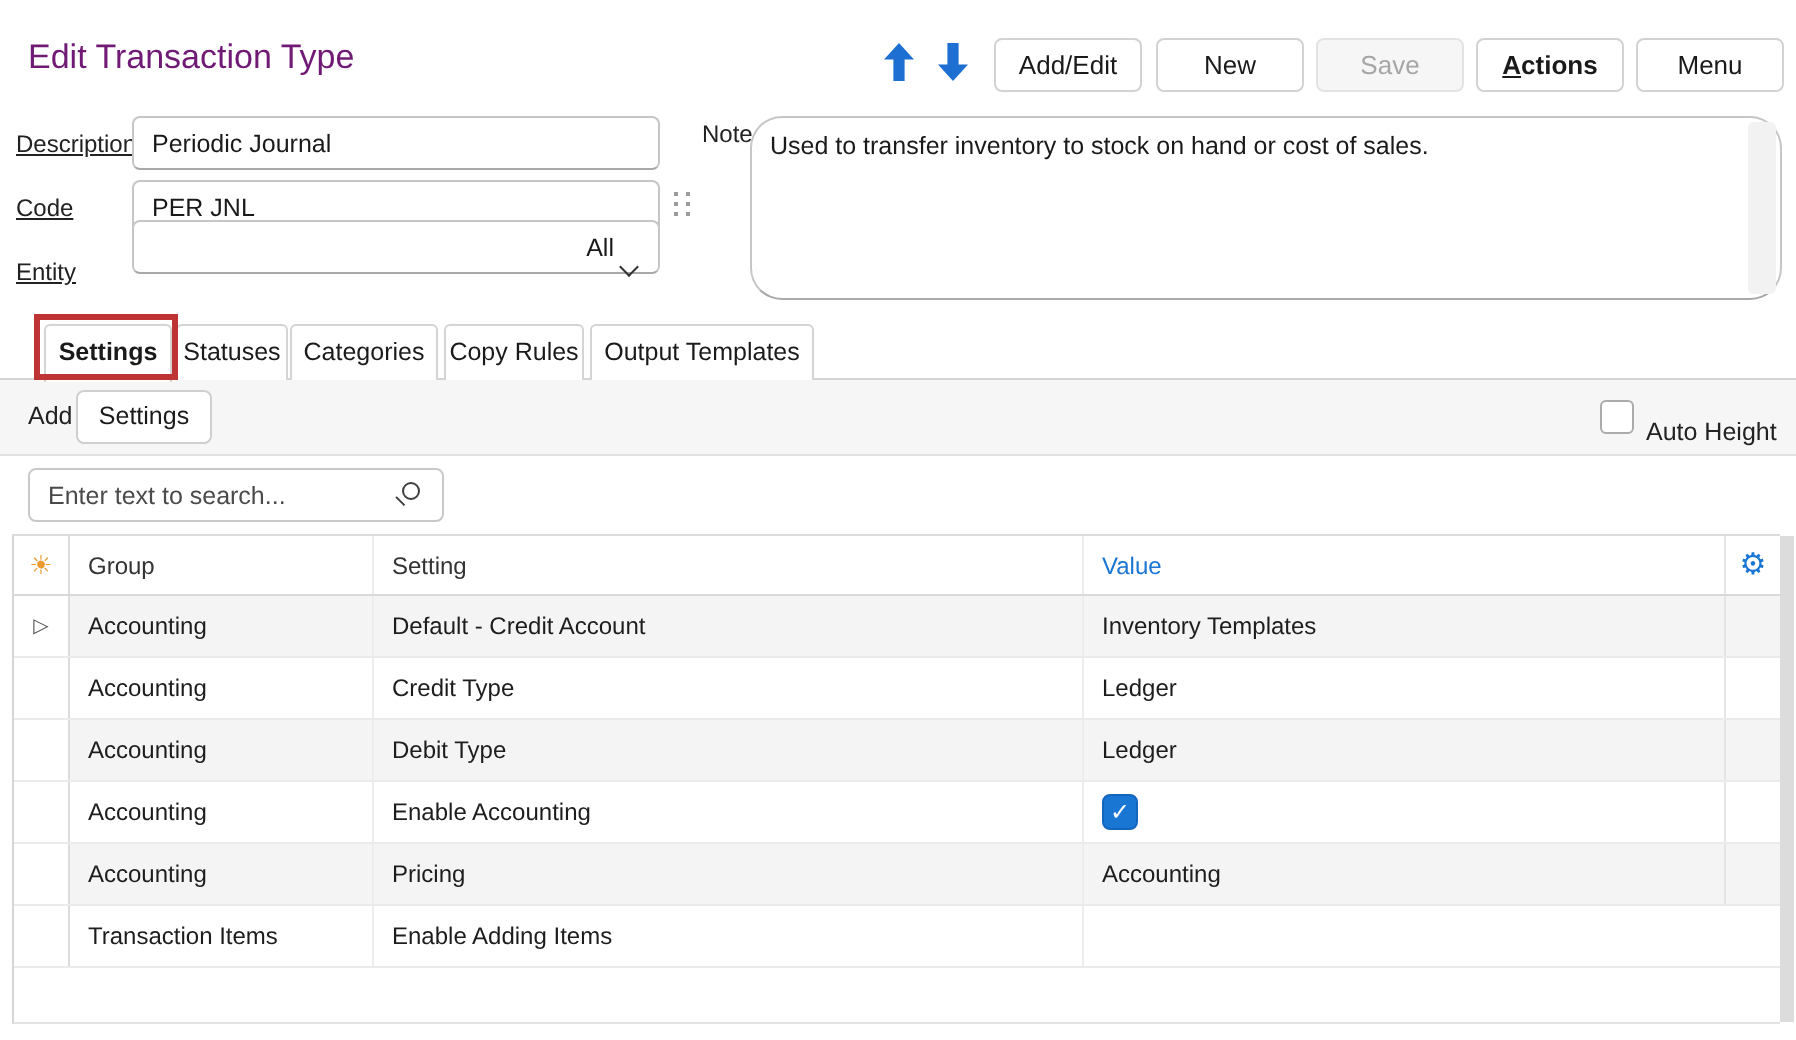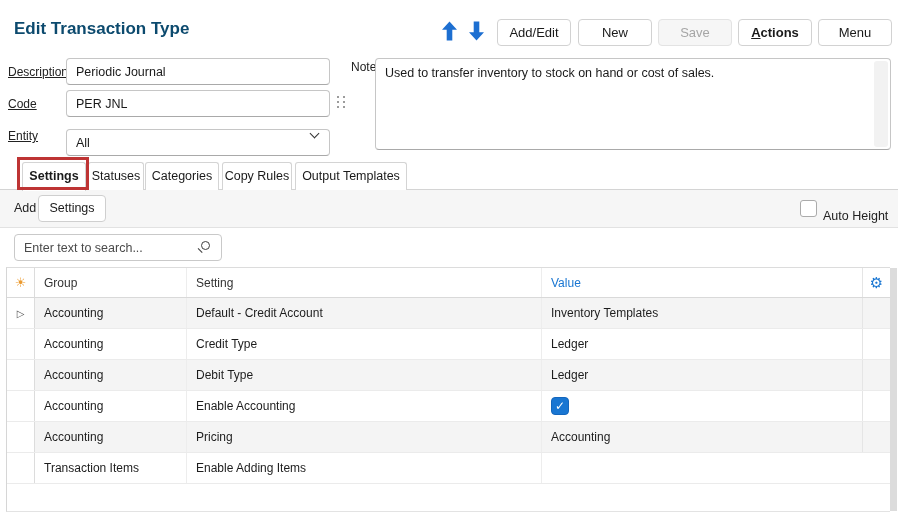--- a/index.html
+++ b/index.html
@@ -1,21 +1,21 @@
 <!DOCTYPE html>
 <html><head>
 <meta charset="utf-8">
 <style>
   * { margin:0; padding:0; box-sizing:border-box; }
   html,body { background:#fff; }
   body { font-family:"Liberation Sans","DejaVu Sans",sans-serif; color:#1a1a1a; }
   .app { position:relative; width:898px; height:520px; background:#fff; overflow:hidden; }
 
   
-  .page-title { position:absolute; left:14px; top:19px; font-size:17px; font-weight:bold; color:#0c4a6e; }
+  .page-title { position:absolute; left:14px; top:19px; font-size:17px; font-weight:normal; color:#701a75; }
   .nav-arrow { position:absolute; top:21px; width:17px; height:20px; cursor:pointer; }
   .nav-arrow.up { left:441px; } .nav-arrow.down { left:468px; }
   .btn { position:absolute; top:19px; width:74px; height:27px; background:#fff; border:1px solid #d2d2d2;
          border-radius:4px; font-size:13px; text-align:center; line-height:25px; cursor:pointer; }
   .btn.b0 { left:497px; } .btn.b1 { left:578px; } .btn.b2 { left:658px; }
   .btn.b3 { left:738px; font-weight:bold; } .btn.b4 { left:818px; }
   .btn.disabled { background:#f6f6f6; border-color:#e3e3e3; color:#a6a6a6; cursor:default; }
   .accel { text-decoration:underline; }
 
   
@@ -23,21 +23,21 @@
   .fld-input { position:absolute; left:66px; width:264px; height:27px; border:1px solid #c6c6c6;
                border-bottom-color:#a9a9a9; border-radius:4px; padding:0 22px 0 9px; font-size:12.5px;
                font-family:inherit; color:#1a1a1a; background:#fff; }
   .grip { position:absolute; left:337px; top:96px; width:8px; height:13px; display:grid;
           grid-template-columns:2px 2px; grid-template-rows:2px 2px 2px; gap:3px 4px; cursor:grab; }
   .grip i { background:#9c9c9c; }
   .chevron { position:absolute; left:311px; top:130px; width:7px; height:7px;
              border-right:1.4px solid #333; border-bottom:1.4px solid #333; transform:rotate(45deg); pointer-events:none; }
   .note-label { position:absolute; left:351px; top:60px; font-size:12px; color:#222; }
   .note-box { position:absolute; left:375px; top:58px; width:516px; height:92px; border:1px solid #c6c6c6;
-              border-bottom-color:#a9a9a9; border-radius:4px; background:#fff; }
+              border-bottom-color:#a9a9a9; border-radius:16px; background:#fff; }
   .note-text { width:100%; height:100%; border:none; resize:none; outline:none; background:transparent;
                font-family:inherit; font-size:12.5px; color:#1a1a1a; padding:7px 24px 7px 9px; }
   .note-scroll { position:absolute; right:2px; top:2px; bottom:2px; width:14px; background:#f2f2f2; border-radius:3px; }
 
   
   .tabline { position:absolute; left:0; top:189px; width:898px; height:1px; background:#d4d4d4; }
   .tab { position:absolute; top:162px; height:28px; background:#fff; border:1px solid #d4d4d4; border-bottom:none;
          border-radius:3px 3px 0 0; font-size:12.5px; text-align:center; line-height:27px; cursor:pointer; z-index:1; }
   .tab.active { height:29px; font-weight:bold; z-index:2; }
   .t0 { left:22px;  width:64px; } .t1 { left:88px;  width:56px; } .t2 { left:145px; width:74px; }
@@ -117,21 +117,21 @@
   <div class="grip">
       <i></i>
       <i></i>
       <i></i>
       <i></i>
       <i></i>
       <i></i>
     </div>
 
   <div class="fld-label" style="top:129px">Entity</div>
-  <input class="fld-input" style="top: 129px;" readonly="" value="All">
+  <input class="fld-input" style="top: 110px; text-align: right;" readonly="" value="All">
   <div class="chevron"></div>
 
   <div class="note-label">Note</div>
   <div class="note-box">
     <textarea class="note-text" style="">Used to transfer inventory to stock on hand or cost of sales.</textarea>
     <div class="note-scroll"></div>
   </div>
 
   <div class="tabline"></div>
   <div class="tab t0 active">Settings</div>

